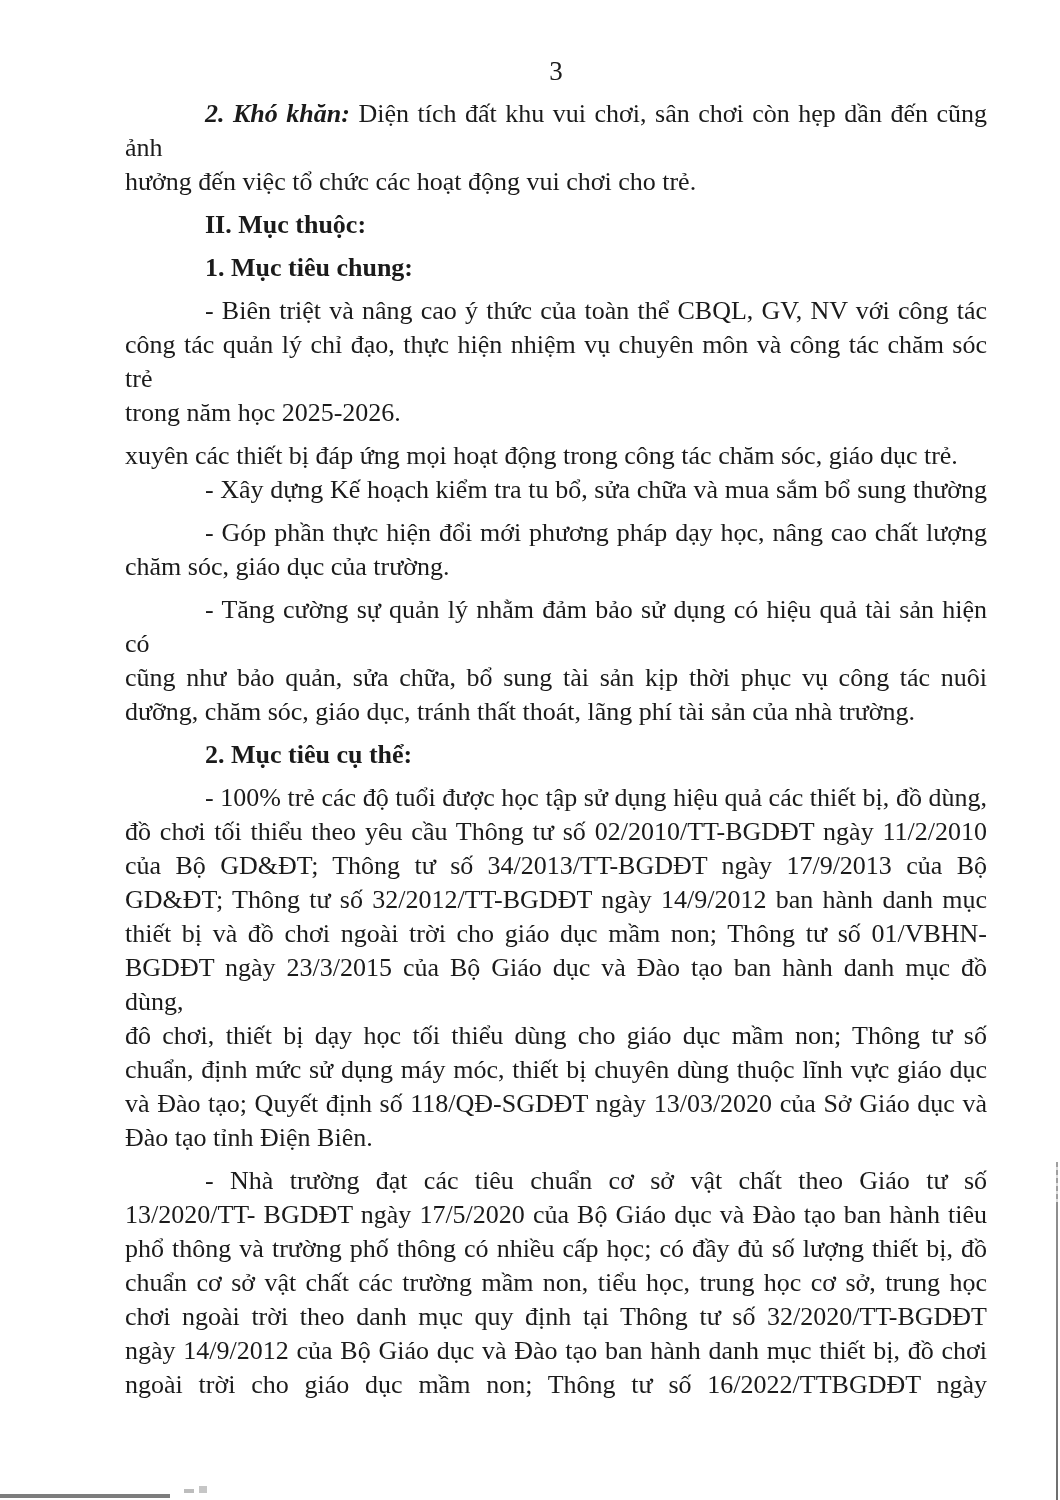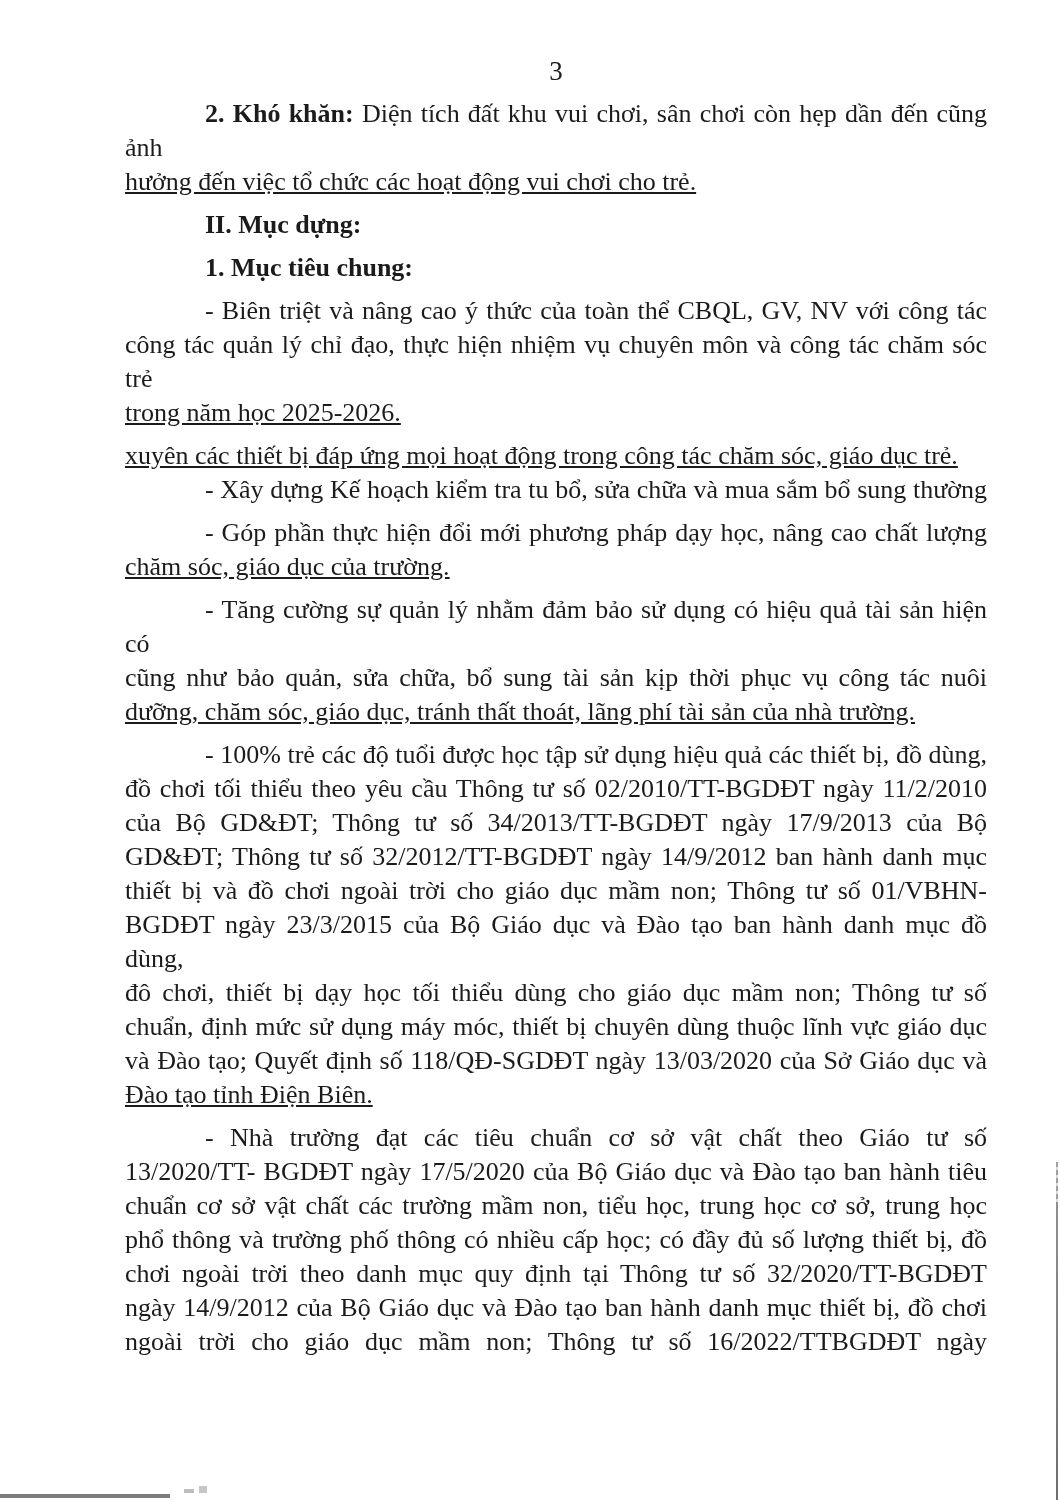--- a/index.html
+++ b/index.html
@@ -31,22 +31,22 @@
   }
   .para { margin: 9px 0; }
   .line {
     font-size: 26px;
     line-height: 34px;
     text-align: justify;
     text-align-last: justify;
     text-justify: inter-word;
   }
   .line.indent { text-indent: 80px; }
-  .line.last { text-align-last: left; text-decoration: underline; }
-  b { font-weight: bold; }
+  .line.last { text-align-last: left; }
+  b { font-weight: bold; font-style: italic; }
 
   
   .artifact-bar-bottom {
     position: absolute; left: 0; top: 1494px;
     width: 170px; height: 4px;
     background: #7d7d7d;
   }
   .artifact-speck-1 {
     position: absolute; left: 184px; top: 1489px;
     width: 10px; height: 4px; background: #bdbdbd;
@@ -69,57 +69,58 @@
 </head>
 <body>
 
 <div class="doc">
   <div class="pageno">3</div>
   <div>
       <div class="para">
         <div class="line indent"><b>2. Khó khăn:</b> Diện tích đất khu vui chơi, sân chơi còn hẹp dần đến cũng ảnh</div>
         <div class="line last">hưởng đến việc tổ chức các hoạt động vui chơi cho trẻ.</div>
       </div>
-      <div class="heading">II. Mục dựng:</div>
+      <div class="heading">II. Mục thuộc:</div>
       <div class="heading">1. Mục tiêu chung:</div>
       <div class="para">
         <div class="line indent">- Biên triệt và nâng cao ý thức của toàn thể CBQL, GV, NV với công tác</div>
         <div class="line">công tác quản lý chỉ đạo, thực hiện nhiệm vụ chuyên môn và công tác chăm sóc trẻ</div>
         <div class="line last">trong năm học 2025-2026.</div>
       </div>
       <div class="para">
         <div class="line last">xuyên các thiết bị đáp ứng mọi hoạt động trong công tác chăm sóc, giáo dục trẻ.</div>
         <div class="line indent">- Xây dựng Kế hoạch kiểm tra tu bổ, sửa chữa và mua sắm bổ sung thường</div>
       </div>
       <div class="para">
         <div class="line indent">- Góp phần thực hiện đổi mới phương pháp dạy học, nâng cao chất lượng</div>
         <div class="line last">chăm sóc, giáo dục của trường.</div>
       </div>
       <div class="para">
         <div class="line indent">- Tăng cường sự quản lý nhằm đảm bảo sử dụng có hiệu quả tài sản hiện có</div>
         <div class="line">cũng như bảo quản, sửa chữa, bổ sung tài sản kịp thời phục vụ công tác nuôi</div>
         <div class="line last">dưỡng, chăm sóc, giáo dục, tránh thất thoát, lãng phí tài sản của nhà trường.</div>
       </div>
+      <div class="heading">2. Mục tiêu cụ thể:</div>
       <div class="para">
         <div class="line indent">- 100% trẻ các độ tuổi được học tập sử dụng hiệu quả các thiết bị, đồ dùng,</div>
         <div class="line">đồ chơi tối thiểu theo yêu cầu Thông tư số 02/2010/TT-BGDĐT ngày 11/2/2010</div>
         <div class="line">của Bộ GD&amp;ĐT; Thông tư số 34/2013/TT-BGDĐT ngày 17/9/2013 của Bộ</div>
         <div class="line">GD&amp;ĐT; Thông tư số 32/2012/TT-BGDĐT ngày 14/9/2012 ban hành danh mục</div>
         <div class="line">thiết bị và đồ chơi ngoài trời cho giáo dục mầm non; Thông tư số 01/VBHN-</div>
         <div class="line">BGDĐT ngày 23/3/2015 của Bộ Giáo dục và Đào tạo ban hành danh mục đồ dùng,</div>
         <div class="line">đô chơi, thiết bị dạy học tối thiểu dùng cho giáo dục mầm non; Thông tư số</div>
         <div class="line">chuẩn, định mức sử dụng máy móc, thiết bị chuyên dùng thuộc lĩnh vực giáo dục</div>
         <div class="line">và Đào tạo; Quyết định số 118/QĐ-SGDĐT ngày 13/03/2020 của Sở Giáo dục và</div>
         <div class="line last">Đào tạo tỉnh Điện Biên.</div>
       </div>
       <div class="para">
         <div class="line indent">- Nhà trường đạt các tiêu chuẩn cơ sở vật chất theo Giáo tư số</div>
         <div class="line">13/2020/TT- BGDĐT ngày 17/5/2020 của Bộ Giáo dục và Đào tạo ban hành tiêu</div>
+        <div class="line">phổ thông và trường phố thông có nhiều cấp học; có đầy đủ số lượng thiết bị, đồ</div>
         <div class="line">chuẩn cơ sở vật chất các trường mầm non, tiểu học, trung học cơ sở, trung học</div>
-        <div class="line">phổ thông và trường phố thông có nhiều cấp học; có đầy đủ số lượng thiết bị, đồ</div>
         <div class="line">chơi ngoài trời theo danh mục quy định tại Thông tư số 32/2020/TT-BGDĐT</div>
         <div class="line">ngày 14/9/2012 của Bộ Giáo dục và Đào tạo ban hành danh mục thiết bị, đồ chơi</div>
         <div class="line">ngoài trời cho giáo dục mầm non; Thông tư số 16/2022/TTBGDĐT ngày</div>
       </div>
     </div>
 </div>
 
 <div class="artifact-bar-bottom"></div>
 <div class="artifact-speck-1"></div>
 <div class="artifact-speck-2"></div>

